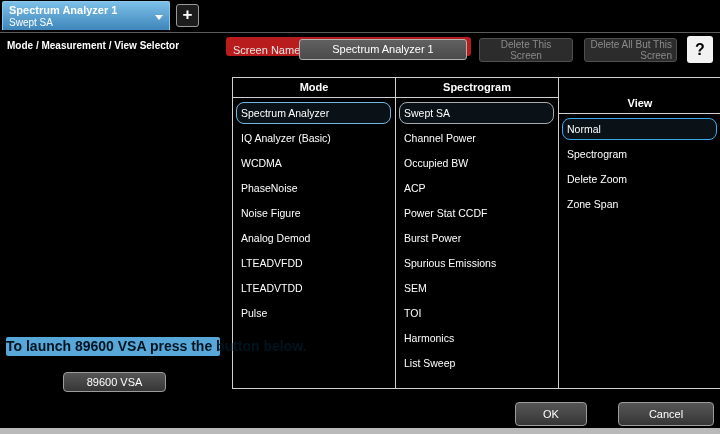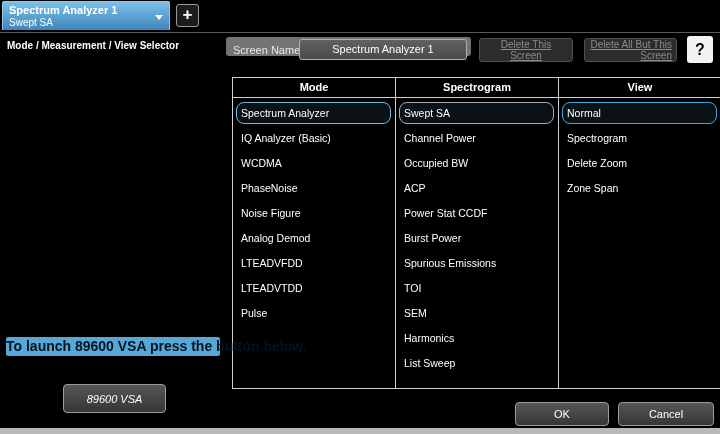--- a/index.html
+++ b/index.html
@@ -24,49 +24,49 @@
   }
   .add-tab{
     position:absolute;left:176px;top:4px;width:23px;height:23px;
     background:#1c1c1c;border:1px solid #9a9a9a;border-radius:3px;box-sizing:border-box;
     color:#fff;font-size:17px;font-weight:bold;line-height:20px;text-align:center;cursor:pointer;
   }
   
   .page-title{position:absolute;left:7px;top:40px;font-size:10px;font-weight:bold;color:#fff;}
   .name-panel{
     position:absolute;left:226px;top:37px;width:245px;height:19px;
-    background:#737373;border-radius:3px;box-sizing:border-box;
+    background:#b91c1c;border-radius:3px;box-sizing:border-box;
   }
   .name-label{position:absolute;left:7px;top:7px;font-size:11px;color:#e8e8e8;}
   .name-input{
     position:absolute;left:73px;top:2px;width:168px;height:21px;
     background:linear-gradient(#616161,#4a4a4a);
     border:1px solid #b0b0b0;border-radius:3px;box-sizing:border-box;
     color:#fff;font-size:11px;text-align:center;line-height:19px;cursor:text;
     overflow:hidden;white-space:nowrap;
   }
   .btn-disabled{
     position:absolute;background:#2c2c2c;border:1px solid #4f4f4f;border-radius:3px;box-sizing:border-box;
     color:#8b8b8b;font-size:10px;text-align:center;display:flex;align-items:center;justify-content:center;
-    line-height:11px;padding:1px 4px;cursor:default;text-decoration:underline;
+    line-height:11px;padding:1px 4px;cursor:default;
   }
   .btn-del1{left:479px;top:38px;width:94px;height:24px;}
   .btn-del2{left:584px;top:38px;width:93px;height:24px;text-align:right;}
   .help-btn{
     position:absolute;left:687px;top:36px;width:26px;height:27px;
     background:#f2f2f2;border-radius:3px;color:#000;font-size:16px;font-weight:bold;
     text-align:center;line-height:27px;cursor:pointer;
   }
   
   .sel-table{
     position:absolute;left:232px;top:77px;width:490px;height:312px;
     border:1px solid #d0d0d0;box-sizing:border-box;display:flex;background:#000;
   }
   .sel-col{flex:1;border-right:1px solid #d0d0d0;display:flex;flex-direction:column;min-width:0;}
-  .sel-col:last-child{border-right:none;}
+  .sel-col:last-child{border-right:none;margin-top:16px;}
   .col-header{
     height:19px;line-height:19px;text-align:center;font-size:11px;font-weight:bold;color:#fff;
     border-bottom:1px solid #d0d0d0;flex:0 0 auto;
   }
   .col-items{flex:1;padding-top:2px;overflow:hidden;}
   .item{
     height:20px;line-height:20px;margin:2px 4px 3px 3px;padding-left:4px;
     border:1px solid transparent;border-radius:3px;
     font-size:10.5px;color:#fff;white-space:nowrap;cursor:pointer;
   }
@@ -76,22 +76,22 @@
     position:absolute;left:6px;top:337px;width:214px;height:19px;
     background:#57a7d9;border-radius:2px;color:#00131f;
     font-size:14px;font-weight:bold;text-align:center;line-height:19px;white-space:nowrap;
   }
   .btn{
     position:absolute;background:linear-gradient(#565656,#363636);
     border:1px solid #9c9c9c;border-radius:4px;box-sizing:border-box;
     color:#fff;font-size:11px;text-align:center;cursor:pointer;
     display:flex;align-items:center;justify-content:center;
   }
-  .btn-vsa{left:63px;top:384px;width:103px;height:29px;font-style:italic;}
-  .btn-ok{left:515px;top:402px;width:94px;height:24px;}
+  .btn-vsa{left:63px;top:372px;width:103px;height:20px;}
+  .btn-ok{left:515px;top:402px;width:72px;height:24px;}
   .btn-cancel{left:618px;top:402px;width:96px;height:24px;}
   
   .bottom-strip{position:absolute;left:0;top:428px;width:720px;height:6px;background:#b9b9b9;}
 </style>
 </head>
 <body>
 
 <div class="topbar">
   <div class="screen-tab">
     <div class="t1">Spectrum Analyzer 1</div>
@@ -130,22 +130,22 @@
   <div class="sel-col">
     <div class="col-header">Spectrogram</div>
     <div class="col-items">
         <div class="item selected" style="border-color: rgb(163, 171, 174);">Swept SA</div>
         <div class="item">Channel Power</div>
         <div class="item">Occupied BW</div>
         <div class="item">ACP</div>
         <div class="item">Power Stat CCDF</div>
         <div class="item">Burst Power</div>
         <div class="item">Spurious Emissions</div>
+        <div class="item">SEM</div>
         <div class="item">TOI</div>
-        <div class="item">SEM</div>
         <div class="item">Harmonics</div>
         <div class="item">List Sweep</div>
       </div>
   </div>
   <div class="sel-col">
     <div class="col-header">View</div>
     <div class="col-items">
         <div class="item selected" style="border-color: rgb(63, 169, 232);">Normal</div>
         <div class="item">Spectrogram</div>
         <div class="item">Delete Zoom</div>

